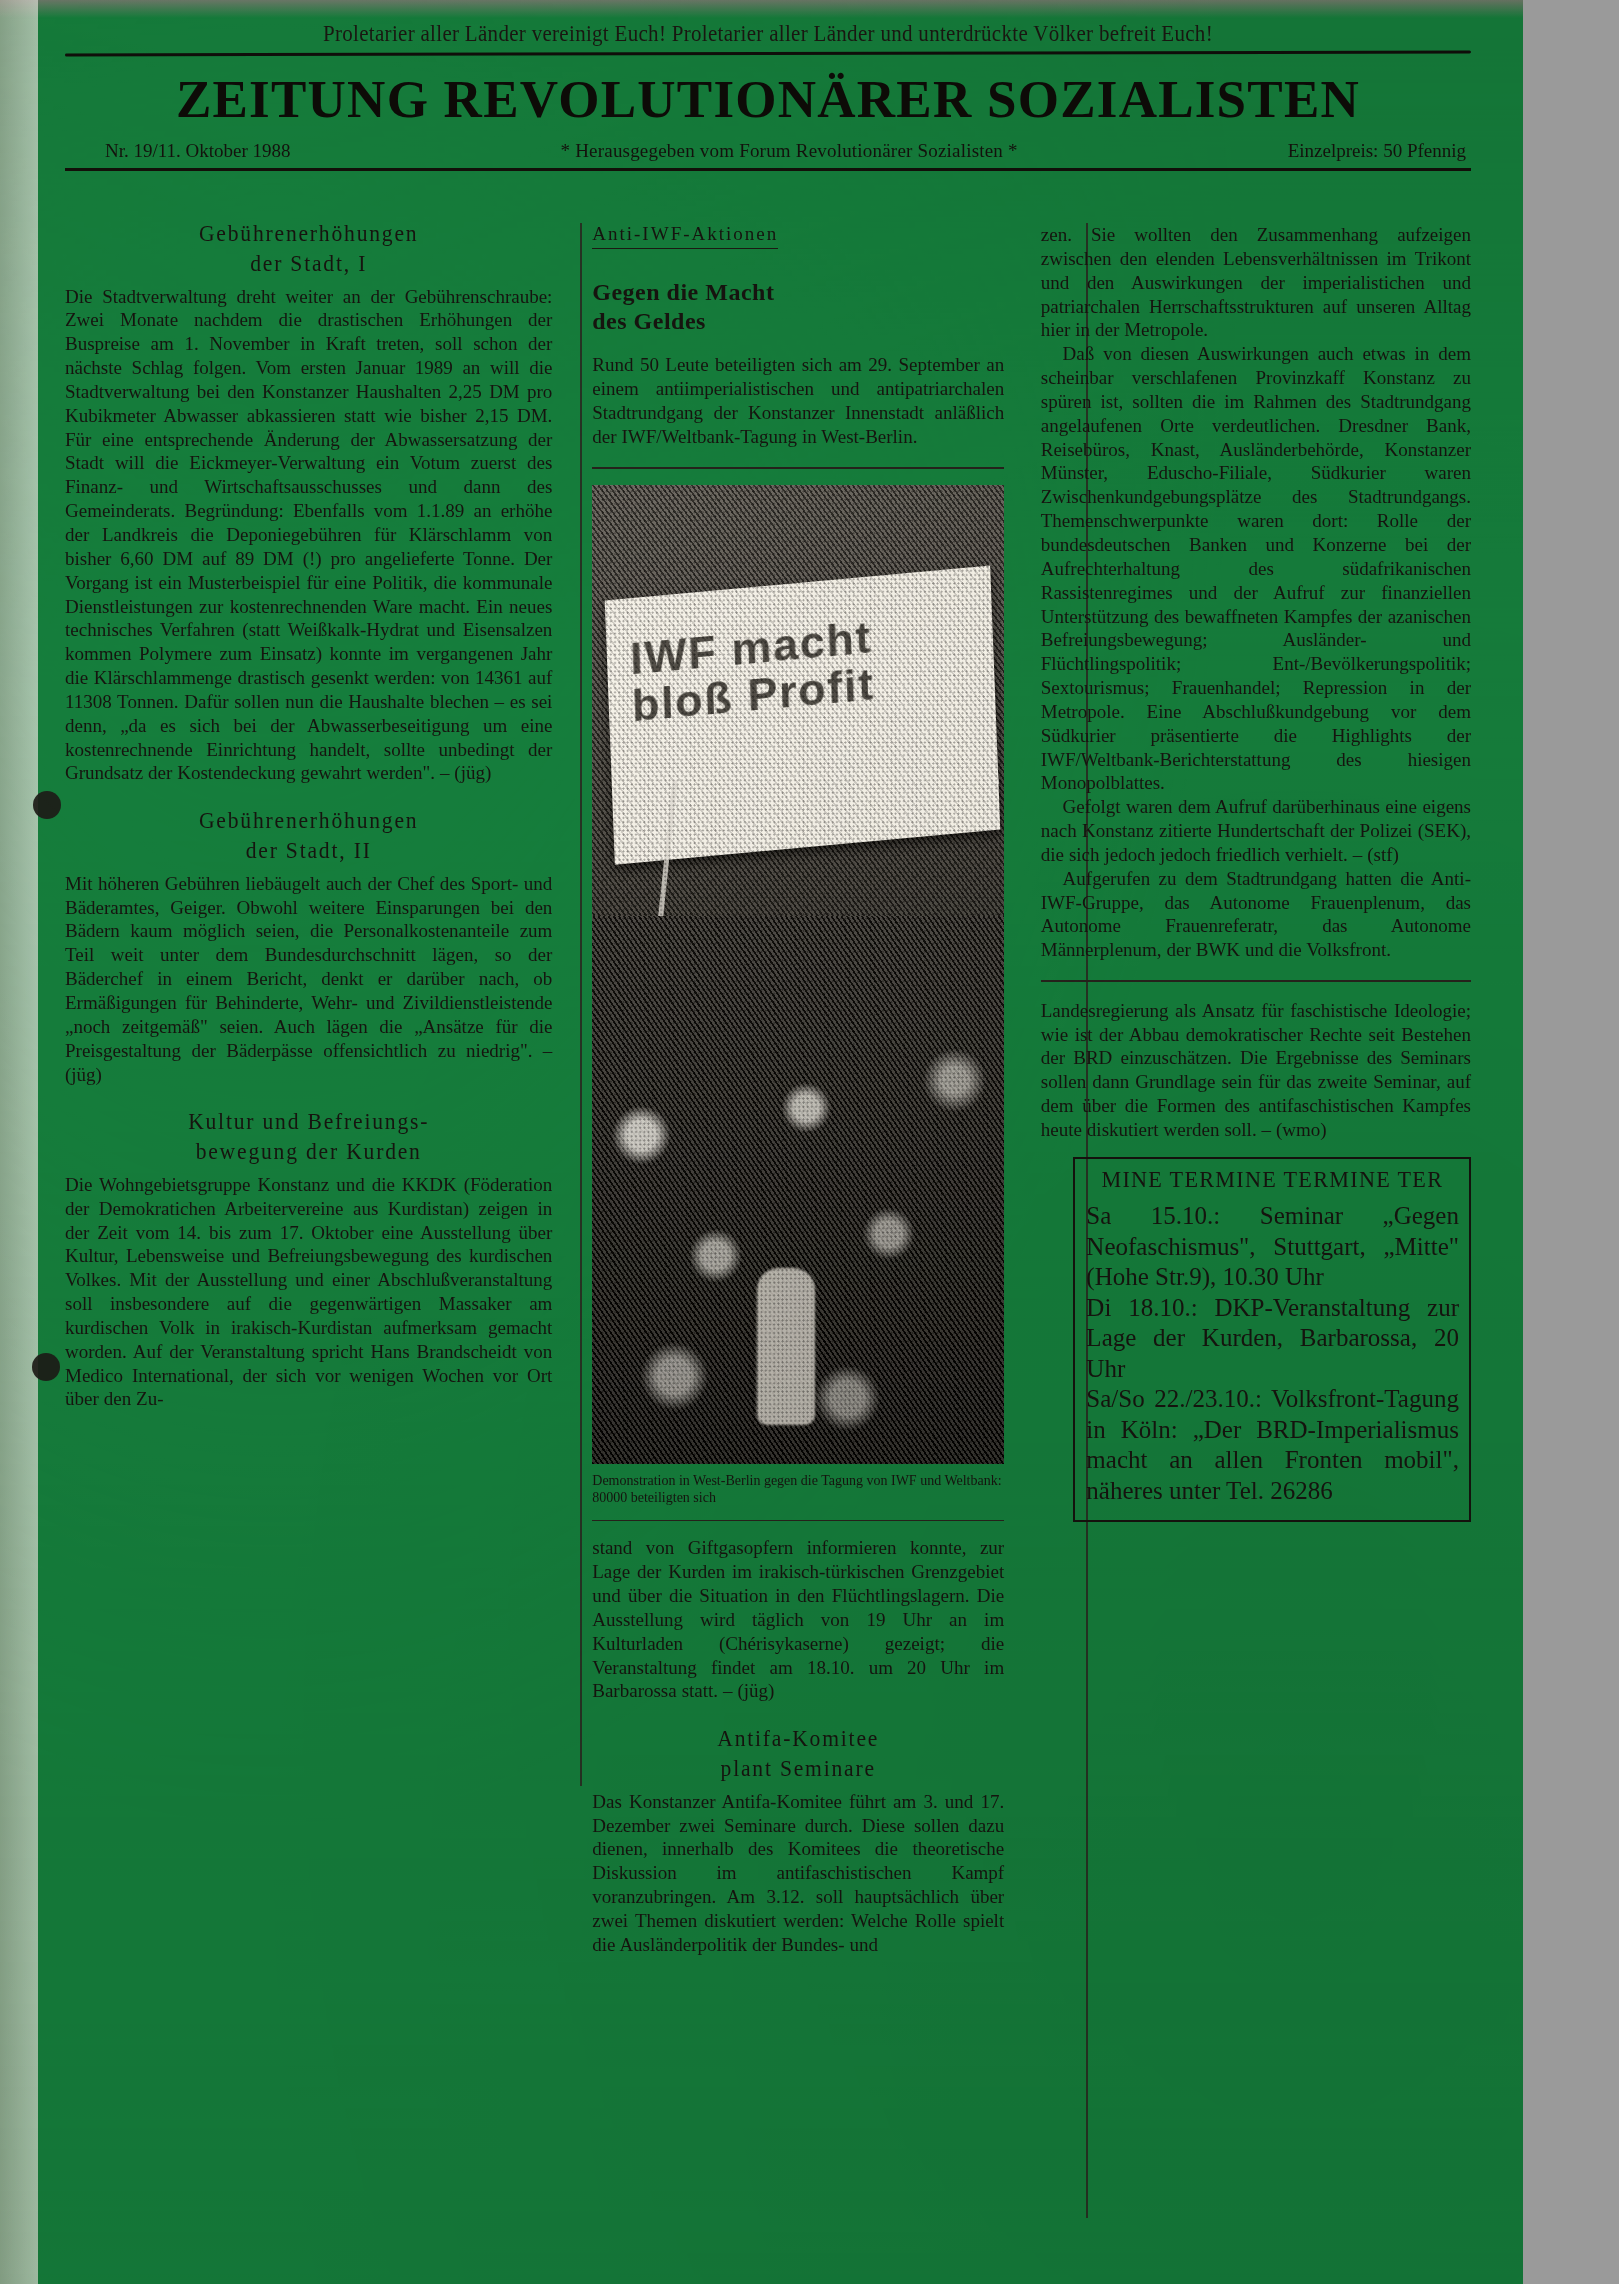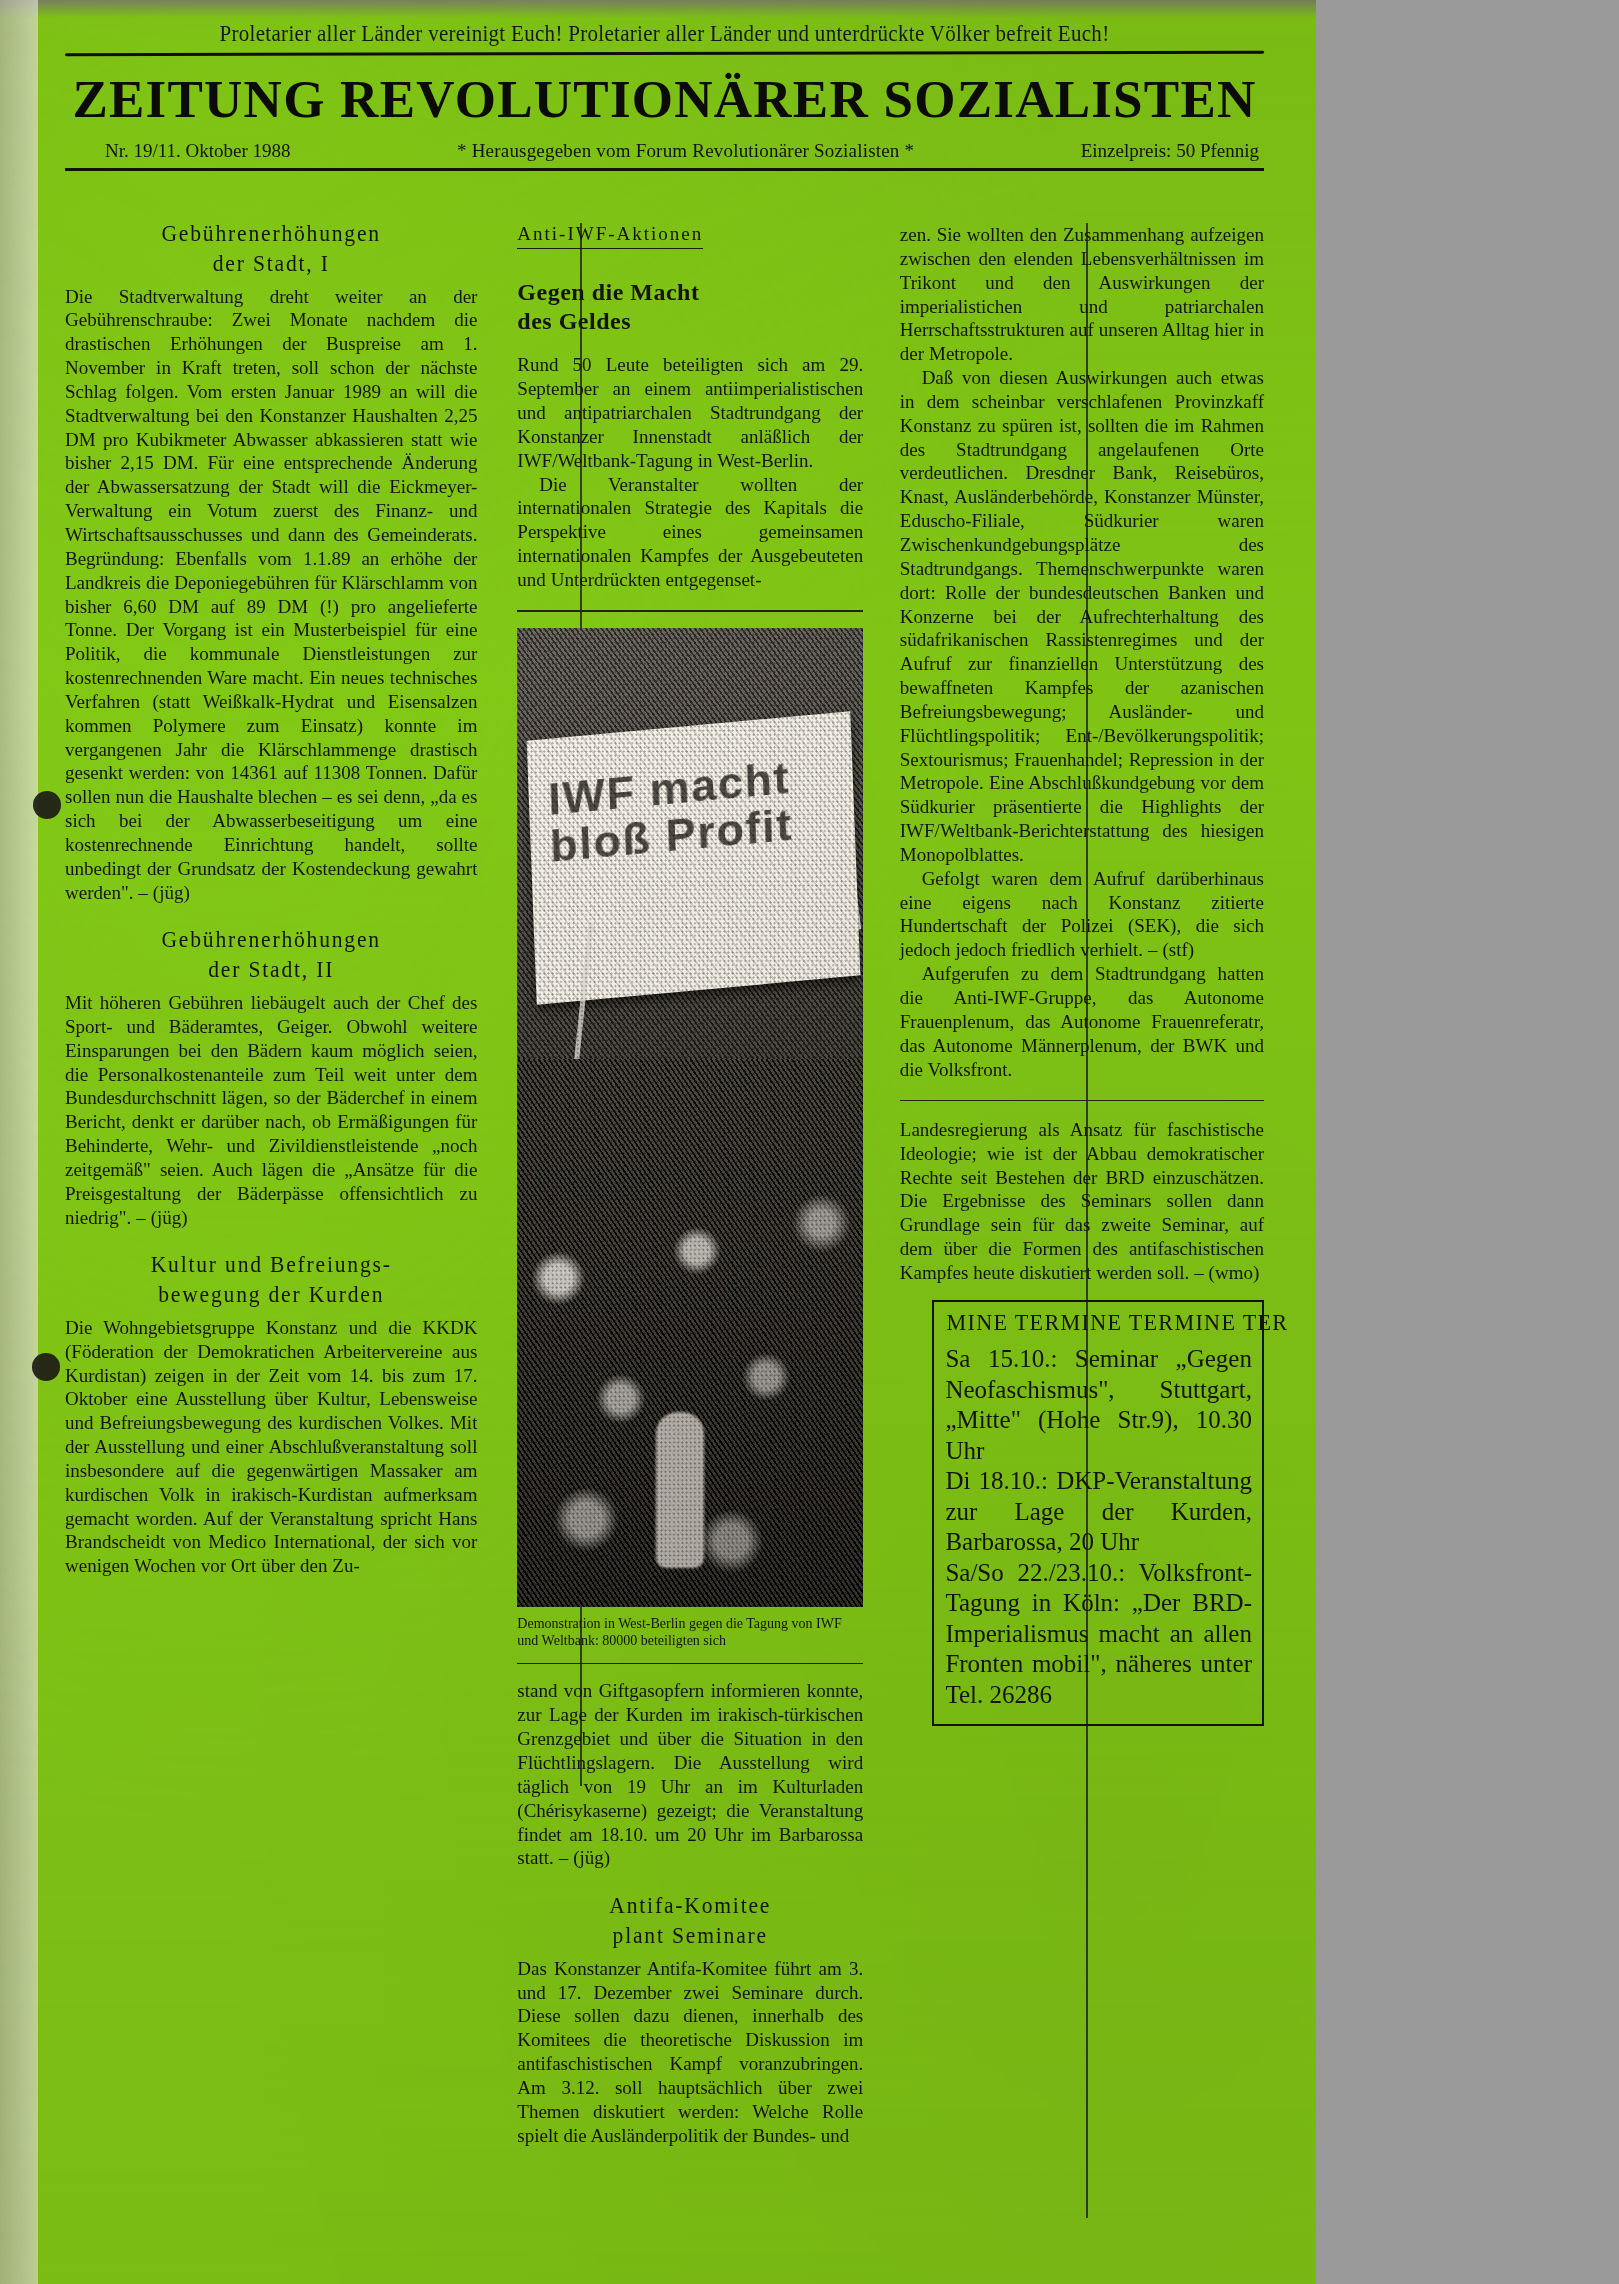--- a/index.html
+++ b/index.html
@@ -2,23 +2,23 @@
 <html style="font-size:13.3px"><head>
 <meta charset="utf-8">
 <style>
   html, body {
     margin: 0;
     padding: 0;
     background: #9a9a9a;
   }
   .page {
     position: relative;
-    width: 1316px;
+    width: 1523px;
     height: 2284px;
-    background: #84cc16;
+    background: #15803d;
     overflow: hidden;
     font-family: "Liberation Serif", serif;
     color: #16140f;
   }
   
   .paper-grain {
     position: absolute;
     inset: 0;
     pointer-events: none;
     background:
@@ -355,21 +355,20 @@
 
     <section class="col col-mid">
       <div class="kicker">Anti-IWF-Aktionen</div>
 
       <h1 class="bighead">
         <span>Gegen die Macht</span><br>
         <span>des Geldes</span>
       </h1>
 
       <p class="body noindent">Rund 50 Leute beteiligten sich am 29. September an einem antiimperialistischen und antipatriarchalen Stadtrundgang der Konstanzer Innenstadt anläßlich der IWF/Weltbank-Tagung in West-Berlin.</p>
-      <p class="body">Die Veranstalter wollten der internationalen Strategie des Kapitals die Perspektive eines gemeinsamen internationalen Kampfes der Ausgebeuteten und Unterdrückten entgegenset-</p>
 
       <div class="hrule"></div>
 
       <figure class="photo">
         <div class="photo-frame">
           <div class="ph-sky"></div>
           <div class="ph-banner2"></div>
           <div class="ph-banner">
             <div class="ph-banner-text">IWF macht bloß Profit</div>
           </div>

